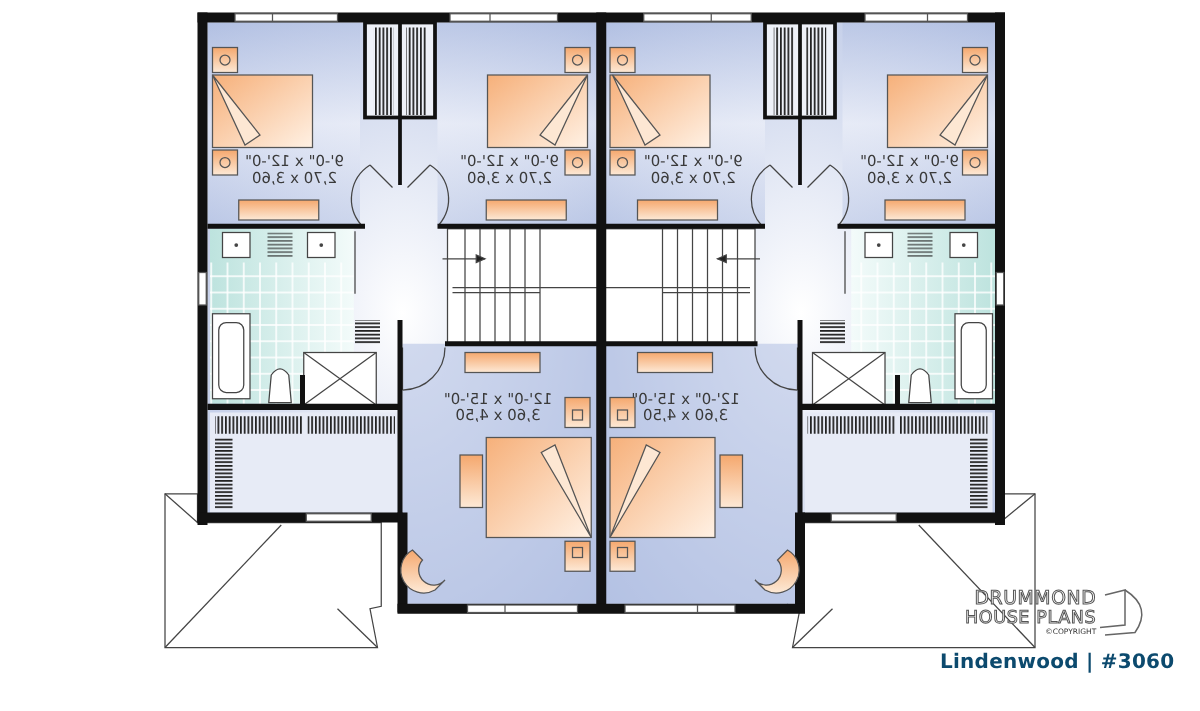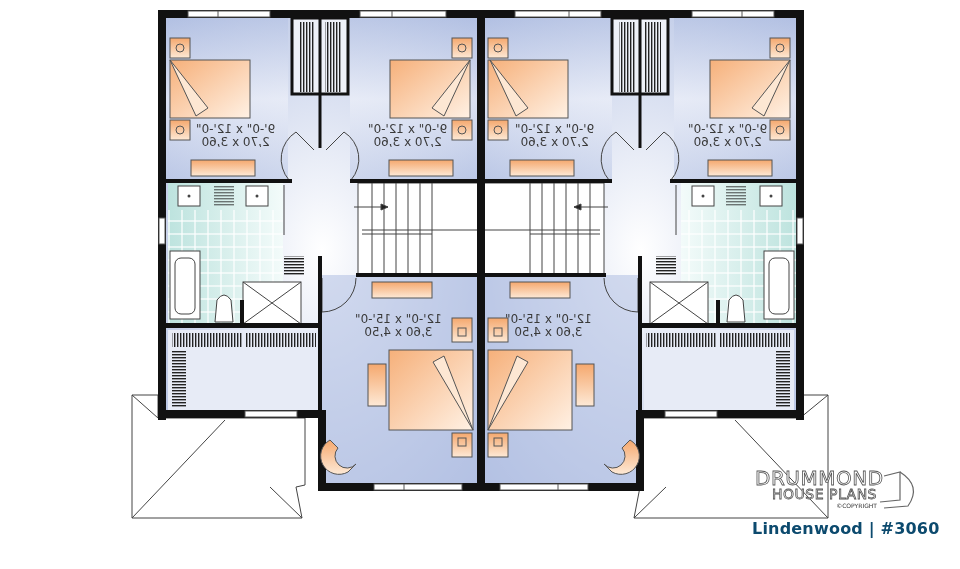--- a/index.html
+++ b/index.html
@@ -1,21 +1,21 @@
 <!DOCTYPE html>
 <html><head>
 <meta charset="utf-8">
 <style>
   html, body { margin:0; padding:0; background:#ffffff; }
   body { width:960px; height:569px; position:relative; overflow:hidden; font-family:"DejaVu Sans", sans-serif; }
   #plan { position:absolute; left:0; top:0; width:960px; height:569px; }
   .dim { position:absolute; font-family:"DejaVu Sans", sans-serif; font-size:12px; color:#3a3a3a; text-align:center; line-height:13px; transform:scaleX(-1); white-space:nowrap; }
   .dim span { display:block; }
   .brand { position:absolute; left:755px; top:470px; width:122px; text-align:right; font-family:"DejaVu Sans", sans-serif; color:#ffffff; -webkit-text-stroke:0.8px #555; line-height:16px; }
-  .brand .b1 { font-size:20px; letter-spacing:0.5px; display:block; }
+  .brand .b1 { font-size:15px; letter-spacing:0.5px; display:block; }
   .brand .b2 { font-size:14px; letter-spacing:0.5px; display:block; }
   .brand .b3 { font-size:6px; -webkit-text-stroke:0; color:#333; display:block; line-height:8px; }
   .title { position:absolute; left:752px; top:519px; font-family:"DejaVu Sans", sans-serif; font-size:16px; font-weight:bold; color:#0c4a6e; letter-spacing:0.2px; }
 </style>
 </head>
 <body>
 
 <svg id="plan" viewBox="0 0 960 569" xmlns="http://www.w3.org/2000/svg">
   <defs>
     <linearGradient id="floorG" x1="0" y1="0" x2="0" y2="1">

